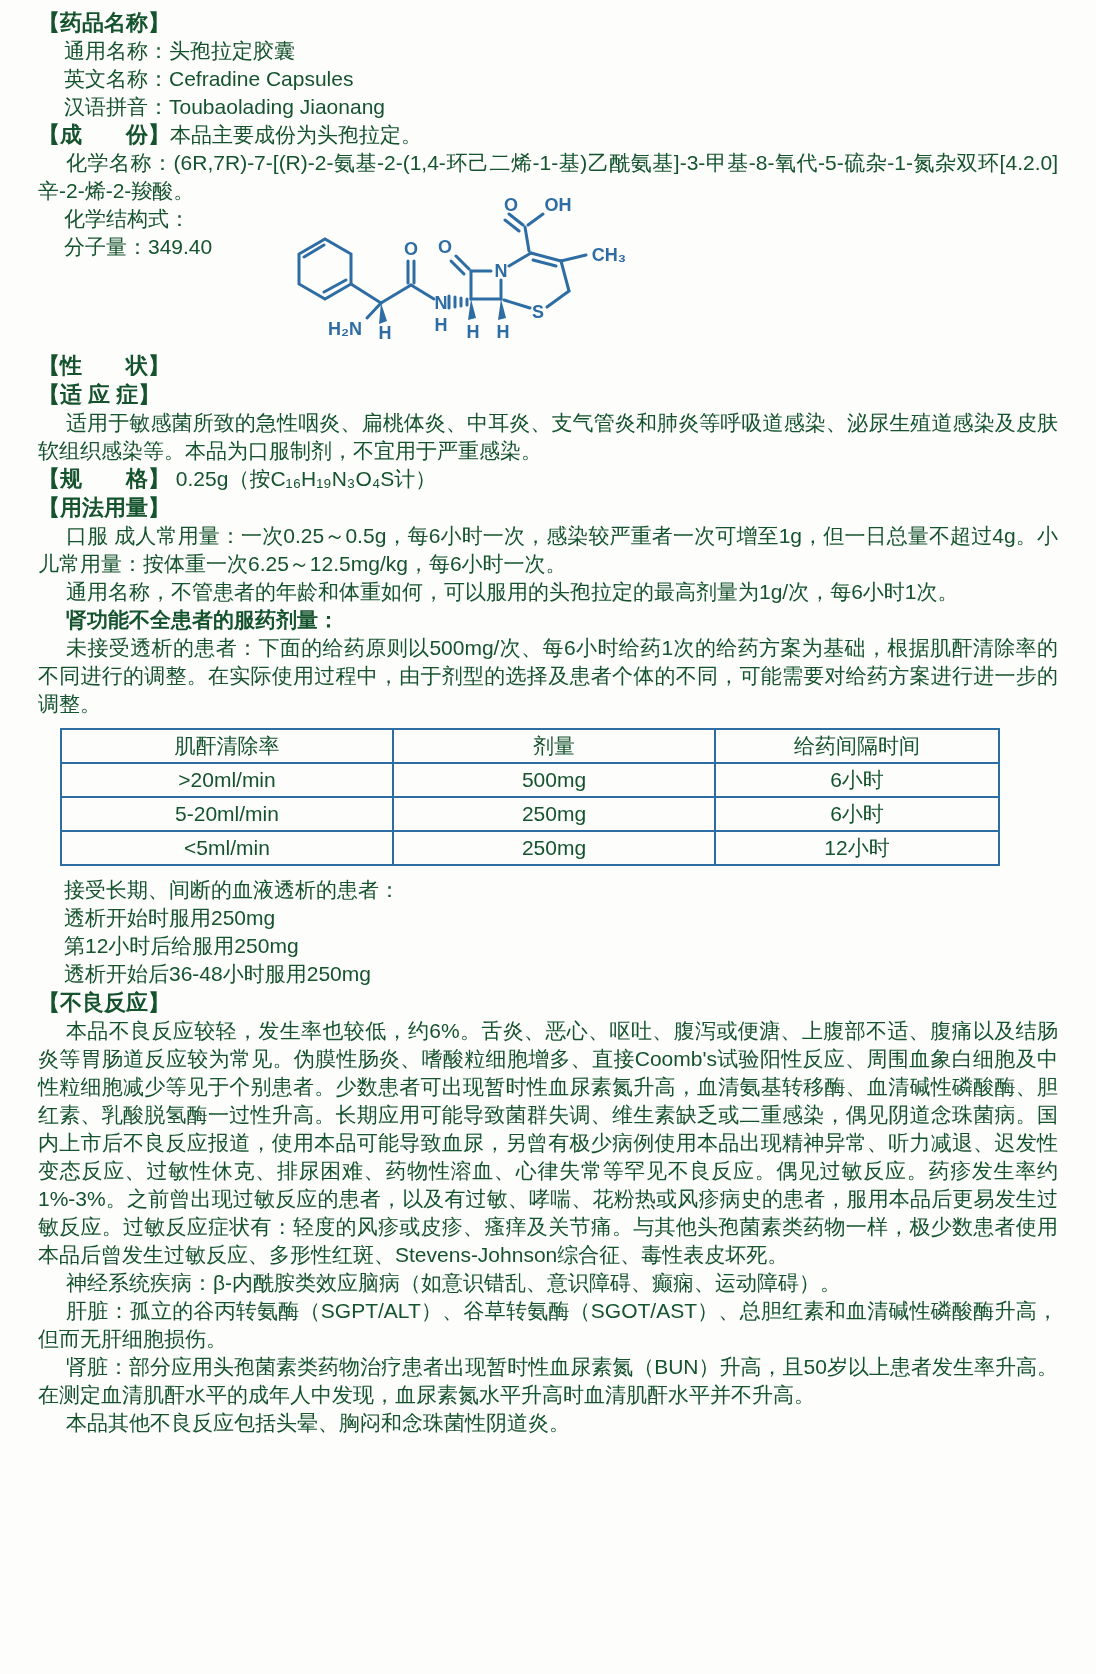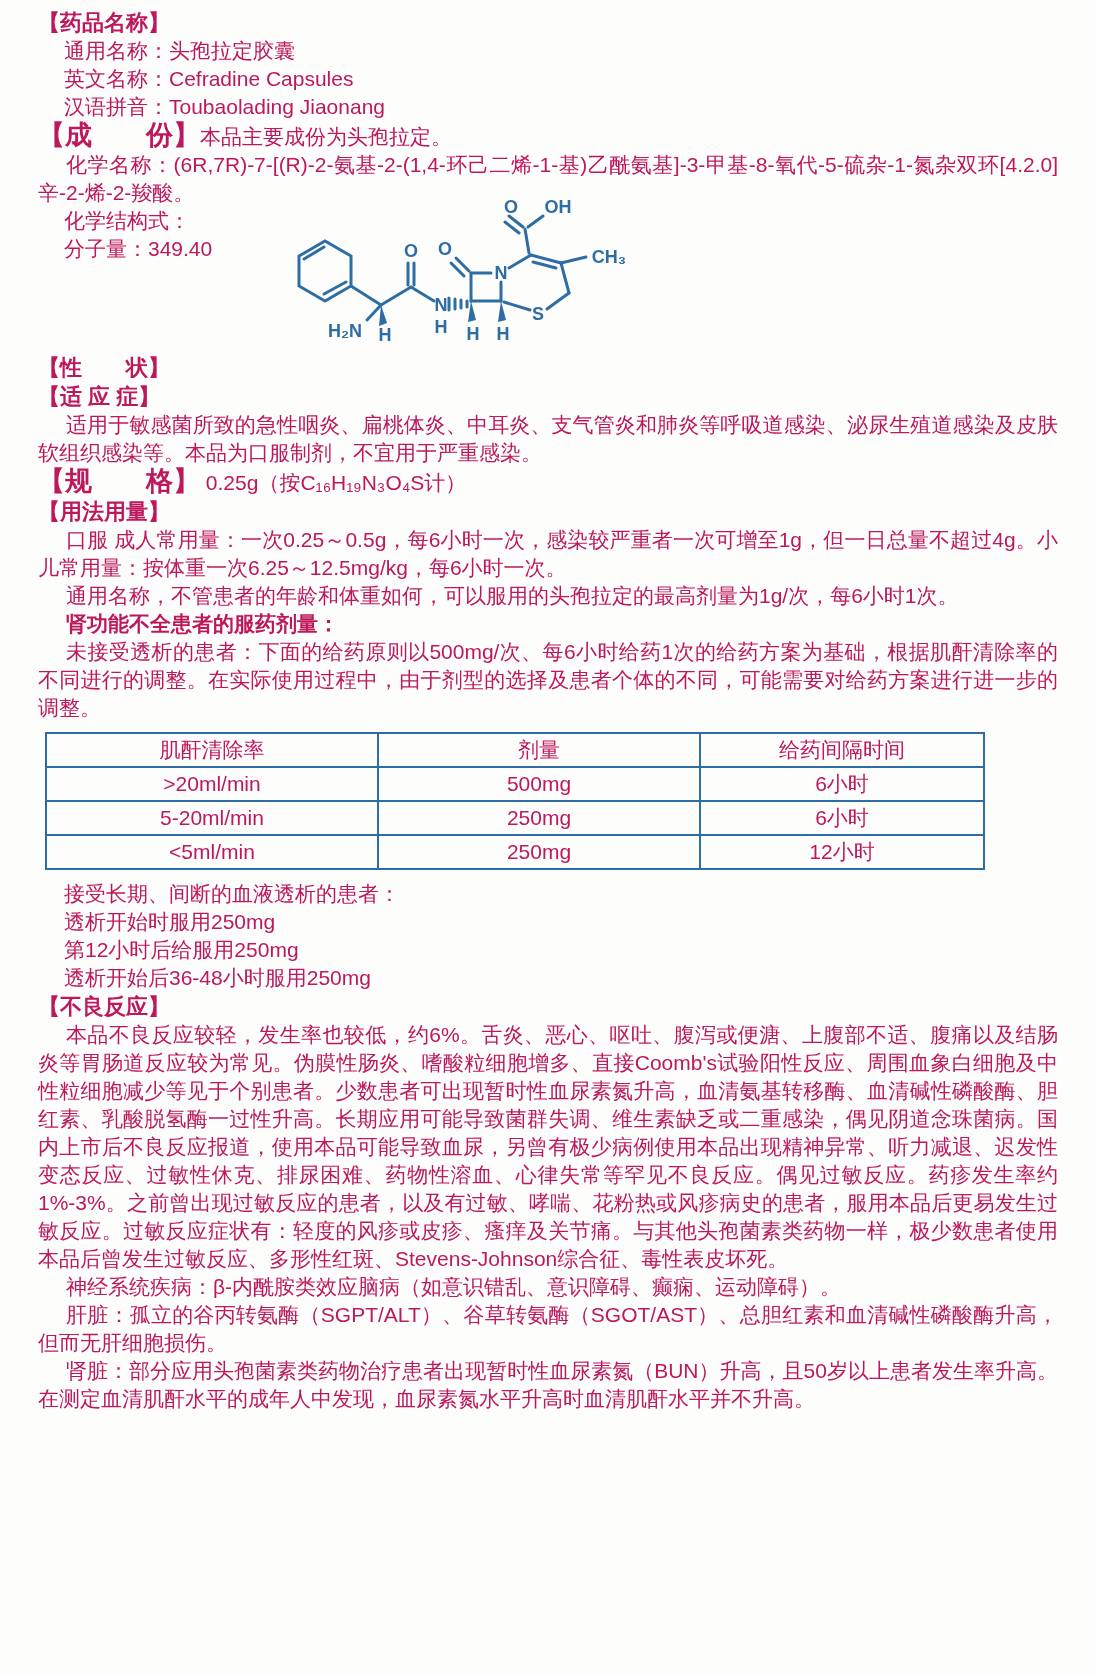--- a/index.html
+++ b/index.html
@@ -8,33 +8,33 @@
     width: 1096px;
     height: 1674px;
     overflow: hidden;
     background: #fdfdfb;
   }
   .page {
     box-sizing: border-box;
     width: 1096px;
     height: 1674px;
     padding: 8px 38px 0 38px;
-    color: #be185d;
+    color: #14532d;
     font-family: "Liberation Sans", "DejaVu Sans", sans-serif;
     font-size: 21px;
     line-height: 28px;
   }
   .h {
     font-weight: 700;
     font-size: 22px;
     line-height: 29px;
   }
   .h-inline {
     font-weight: 700;
-    font-size: 27px;
+    font-size: 22px;
   }
   .line { line-height: 28px; }
   .ind  { padding-left: 26px; }
   .p {
     text-indent: 28px;
     text-align: justify;
     margin: 0;
   }
   .sub {
     font-weight: 700;
@@ -45,21 +45,21 @@
     min-height: 146px;
   }
   .struct-svg {
     position: absolute;
     left: 235px;
     top: -8px;
   }
   .formula { margin-top: 30px; }
   table.renal {
     border-collapse: collapse;
-    margin: 10px 0 10px 7px;
+    margin: 10px 0 10px 22px;
     table-layout: fixed;
     width: 908px;
   }
   table.renal th, table.renal td {
     border: 2px solid #2e6da4;
     text-align: center;
     font-weight: 400;
     font-size: 21px;
     height: 30px;
     padding: 1px 4px;
@@ -205,14 +205,15 @@
   <div class="line ind">接受长期、间断的血液透析的患者：</div>
   <div class="line ind">透析开始时服用250mg</div>
   <div class="line ind">第12小时后给服用250mg</div>
   <div class="line ind">透析开始后36-48小时服用250mg</div>
 
   <div class="h">【不良反应】</div>
   <p class="p">本品不良反应较轻，发生率也较低，约6%。舌炎、恶心、呕吐、腹泻或便溏、上腹部不适、腹痛以及结肠炎等胃肠道反应较为常见。伪膜性肠炎、嗜酸粒细胞增多、直接Coomb's试验阳性反应、周围血象白细胞及中性粒细胞减少等见于个别患者。少数患者可出现暂时性血尿素氮升高，血清氨基转移酶、血清碱性磷酸酶、胆红素、乳酸脱氢酶一过性升高。长期应用可能导致菌群失调、维生素缺乏或二重感染，偶见阴道念珠菌病。国内上市后不良反应报道，使用本品可能导致血尿，另曾有极少病例使用本品出现精神异常、听力减退、迟发性变态反应、过敏性休克、排尿困难、药物性溶血、心律失常等罕见不良反应。偶见过敏反应。药疹发生率约1%-3%。之前曾出现过敏反应的患者，以及有过敏、哮喘、花粉热或风疹病史的患者，服用本品后更易发生过敏反应。过敏反应症状有：轻度的风疹或皮疹、瘙痒及关节痛。与其他头孢菌素类药物一样，极少数患者使用本品后曾发生过敏反应、多形性红斑、Stevens-Johnson综合征、毒性表皮坏死。</p>
   <p class="p">神经系统疾病：β-内酰胺类效应脑病（如意识错乱、意识障碍、癫痫、运动障碍）。</p>
   <p class="p">肝脏：孤立的谷丙转氨酶（SGPT/ALT）、谷草转氨酶（SGOT/AST）、总胆红素和血清碱性磷酸酶升高，但而无肝细胞损伤。</p>
   <p class="p">肾脏：部分应用头孢菌素类药物治疗患者出现暂时性血尿素氮（BUN）升高，且50岁以上患者发生率升高。在测定血清肌酐水平的成年人中发现，血尿素氮水平升高时血清肌酐水平并不升高。</p>
+  <p class="p">本品其他不良反应包括头晕、胸闷和念珠菌性阴道炎。</p>
 
 </div>
 
 </body></html>

